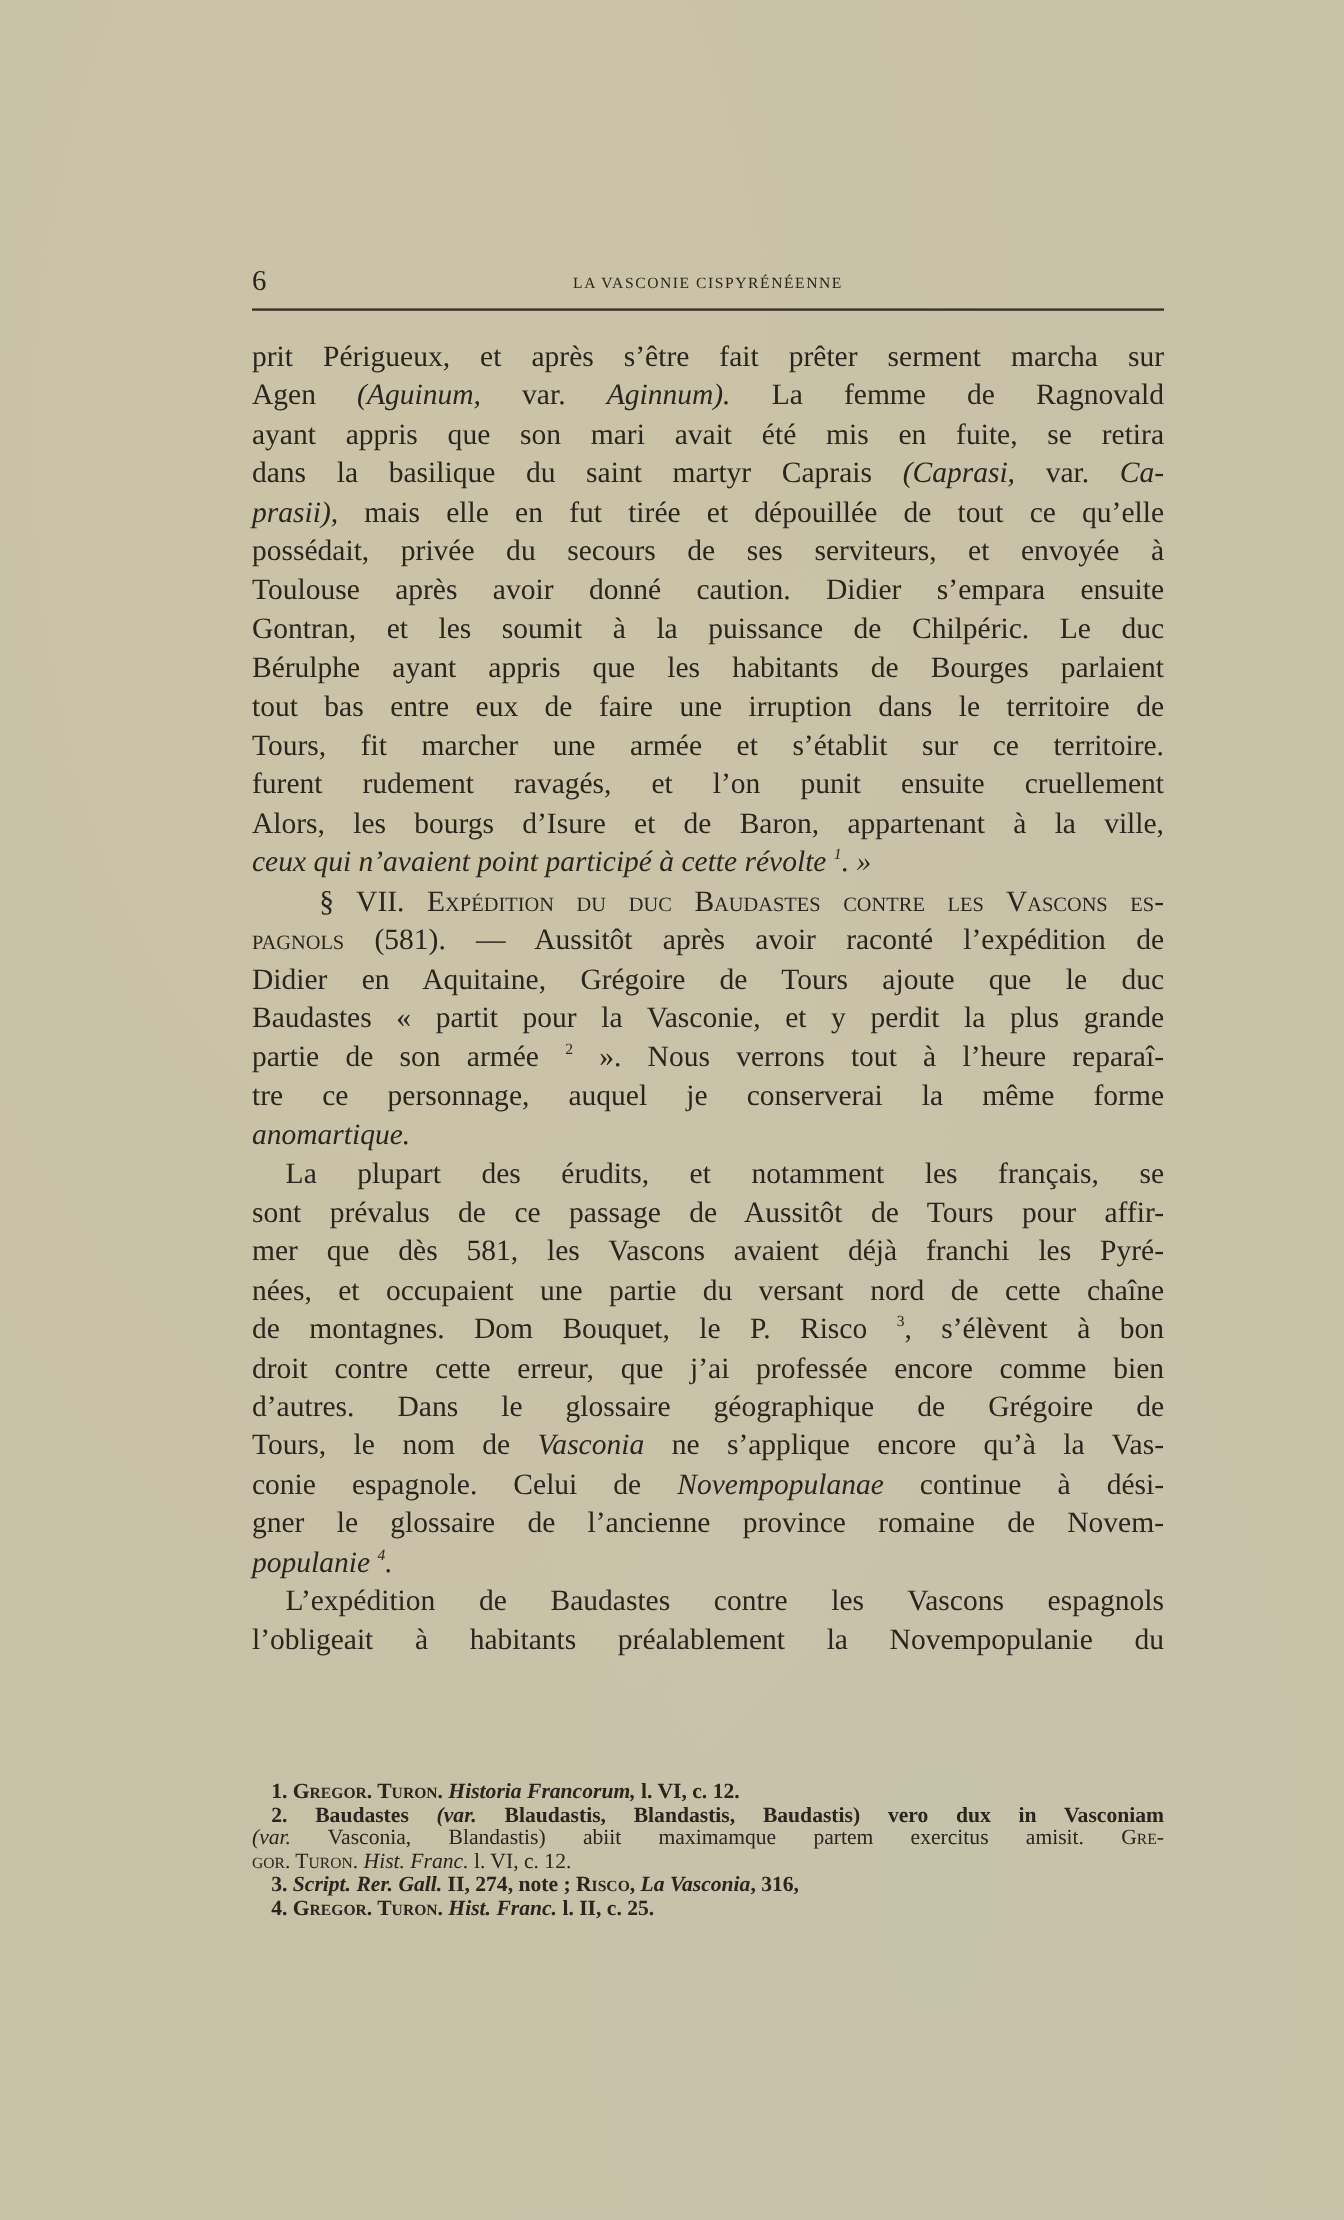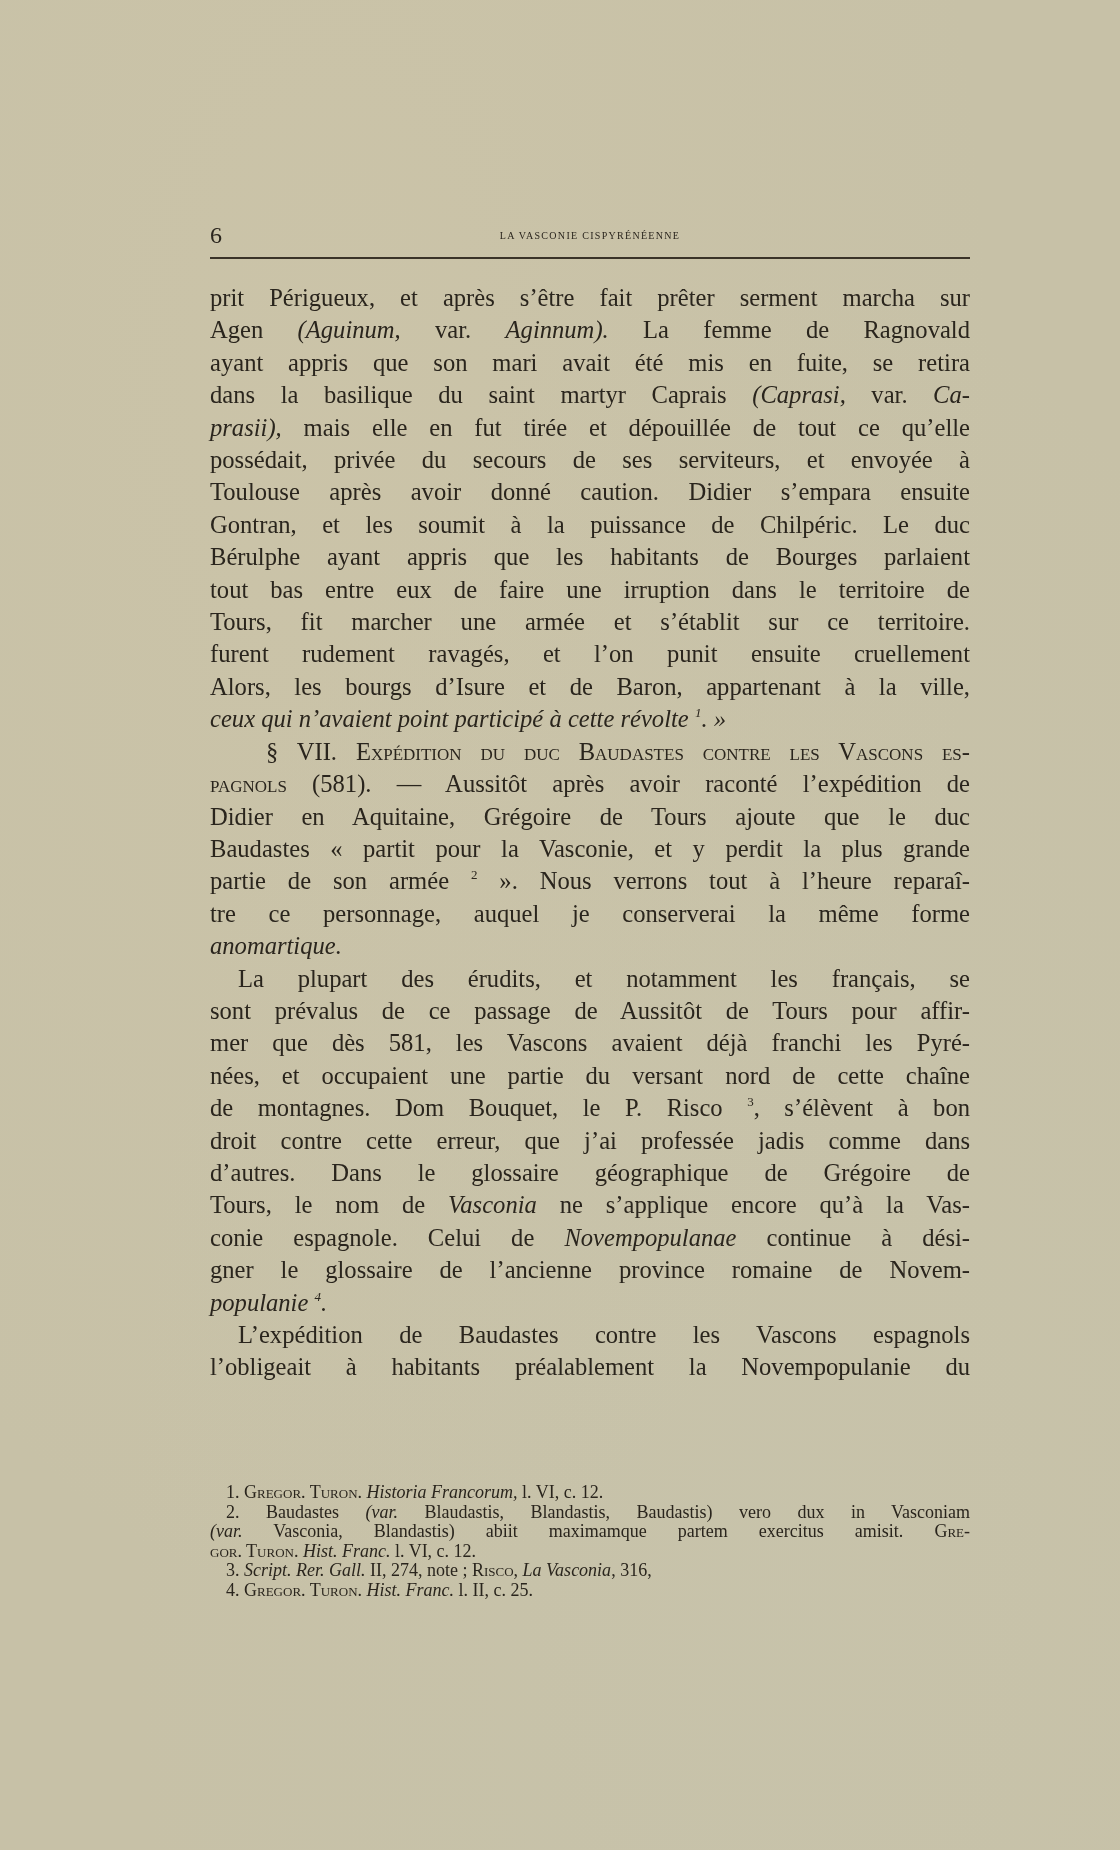--- a/index.html
+++ b/index.html
@@ -14,41 +14,41 @@
   }
   .page { position: absolute; left: 0; top: 0; width: 1120px; height: 1850px; }
   .header {
     position: absolute; left: 210px; top: 220px; width: 760px; height: 30px;
   }
   .page-number {
     position: absolute; left: 0; top: 0; font-size: 24px; line-height: 30px;
   }
   .running-head {
     position: absolute; left: 0; right: 0; top: 4px; text-align: center;
-    font-size: 10px; letter-spacing: 1.3px; line-height: 24px;
+    font-size: 13px; letter-spacing: 1.3px; line-height: 24px;
   }
   .header-rule {
     position: absolute; left: 210px; top: 257px; width: 760px; height: 2px;
     background: #3a3328;
   }
   .body-text {
     position: absolute; left: 210px; top: 282px; width: 760px;
     font-size: 24.6px; line-height: 32.4px; text-align: justify;
   }
   .body-text .indent { text-indent: 28px; }
   .line { display: block; text-align: justify; text-align-last: justify; white-space: nowrap; }
   .line.last { text-align-last: left; font-style: italic; }
   .sc { font-variant: small-caps; }
   sup { font-size: 13px; vertical-align: 10px; line-height: 0; }
   .footnotes {
     position: absolute; left: 210px; top: 1483px; width: 760px;
     font-size: 18px; line-height: 19.5px;
   }
   .fn { display: block; white-space: nowrap; }
-  .fn.indent { padding-left: 16px; }
+  .fn.indent { padding-left: 16px; font-weight: bold; }
   .fn.just { text-align: justify; text-align-last: justify; }
 </style>
 </head>
 <body>
 
 <div class="page">
 
   <div class="header">
     <span class="page-number">6</span>
     <div class="running-head">LA VASCONIE CISPYRÉNÉENNE</div>
@@ -77,21 +77,21 @@
     <span class="line">Baudastes « partit pour la Vasconie, et y perdit la plus grande</span>
     <span class="line"><span>partie de son armée </span><sup>2</sup><span> ». Nous verrons tout à l’heure reparaî-</span></span>
     <span class="line">tre ce personnage, auquel je conserverai la même forme</span>
     <span class="line last">anomartique.</span>
 
     <span class="line" style="padding-left:28px">La plupart des érudits, et notamment les français, se</span>
     <span class="line">sont prévalus de ce passage de Aussitôt de Tours pour affir-</span>
     <span class="line">mer que dès 581, les Vascons avaient déjà franchi les Pyré-</span>
     <span class="line">nées, et occupaient une partie du versant nord de cette chaîne</span>
     <span class="line"><span>de montagnes. Dom Bouquet, le P. Risco </span><sup>3</sup><span>, s’élèvent à bon</span></span>
-    <span class="line">droit contre cette erreur, que j’ai professée jadis comme dans</span>
+    <span class="line">droit contre cette erreur, que j’ai professée encore comme bien</span>
     <span class="line">d’autres. Dans le glossaire géographique de Grégoire de</span>
     <span class="line"><span>Tours, le nom de </span><i>Vasconia</i><span> ne s’applique encore qu’à la Vas-</span></span>
     <span class="line"><span>conie espagnole. Celui de </span><i>Novempopulanae</i><span> continue à dési-</span></span>
     <span class="line">gner le glossaire de l’ancienne province romaine de Novem-</span>
     <span class="line last"><span>populanie </span><sup>4</sup><span>.</span></span>
 
     <span class="line" style="padding-left:28px">L’expédition de Baudastes contre les Vascons espagnols</span>
     <span class="line">l’obligeait à habitants préalablement la Novempopulanie du</span>
   </div>
 

